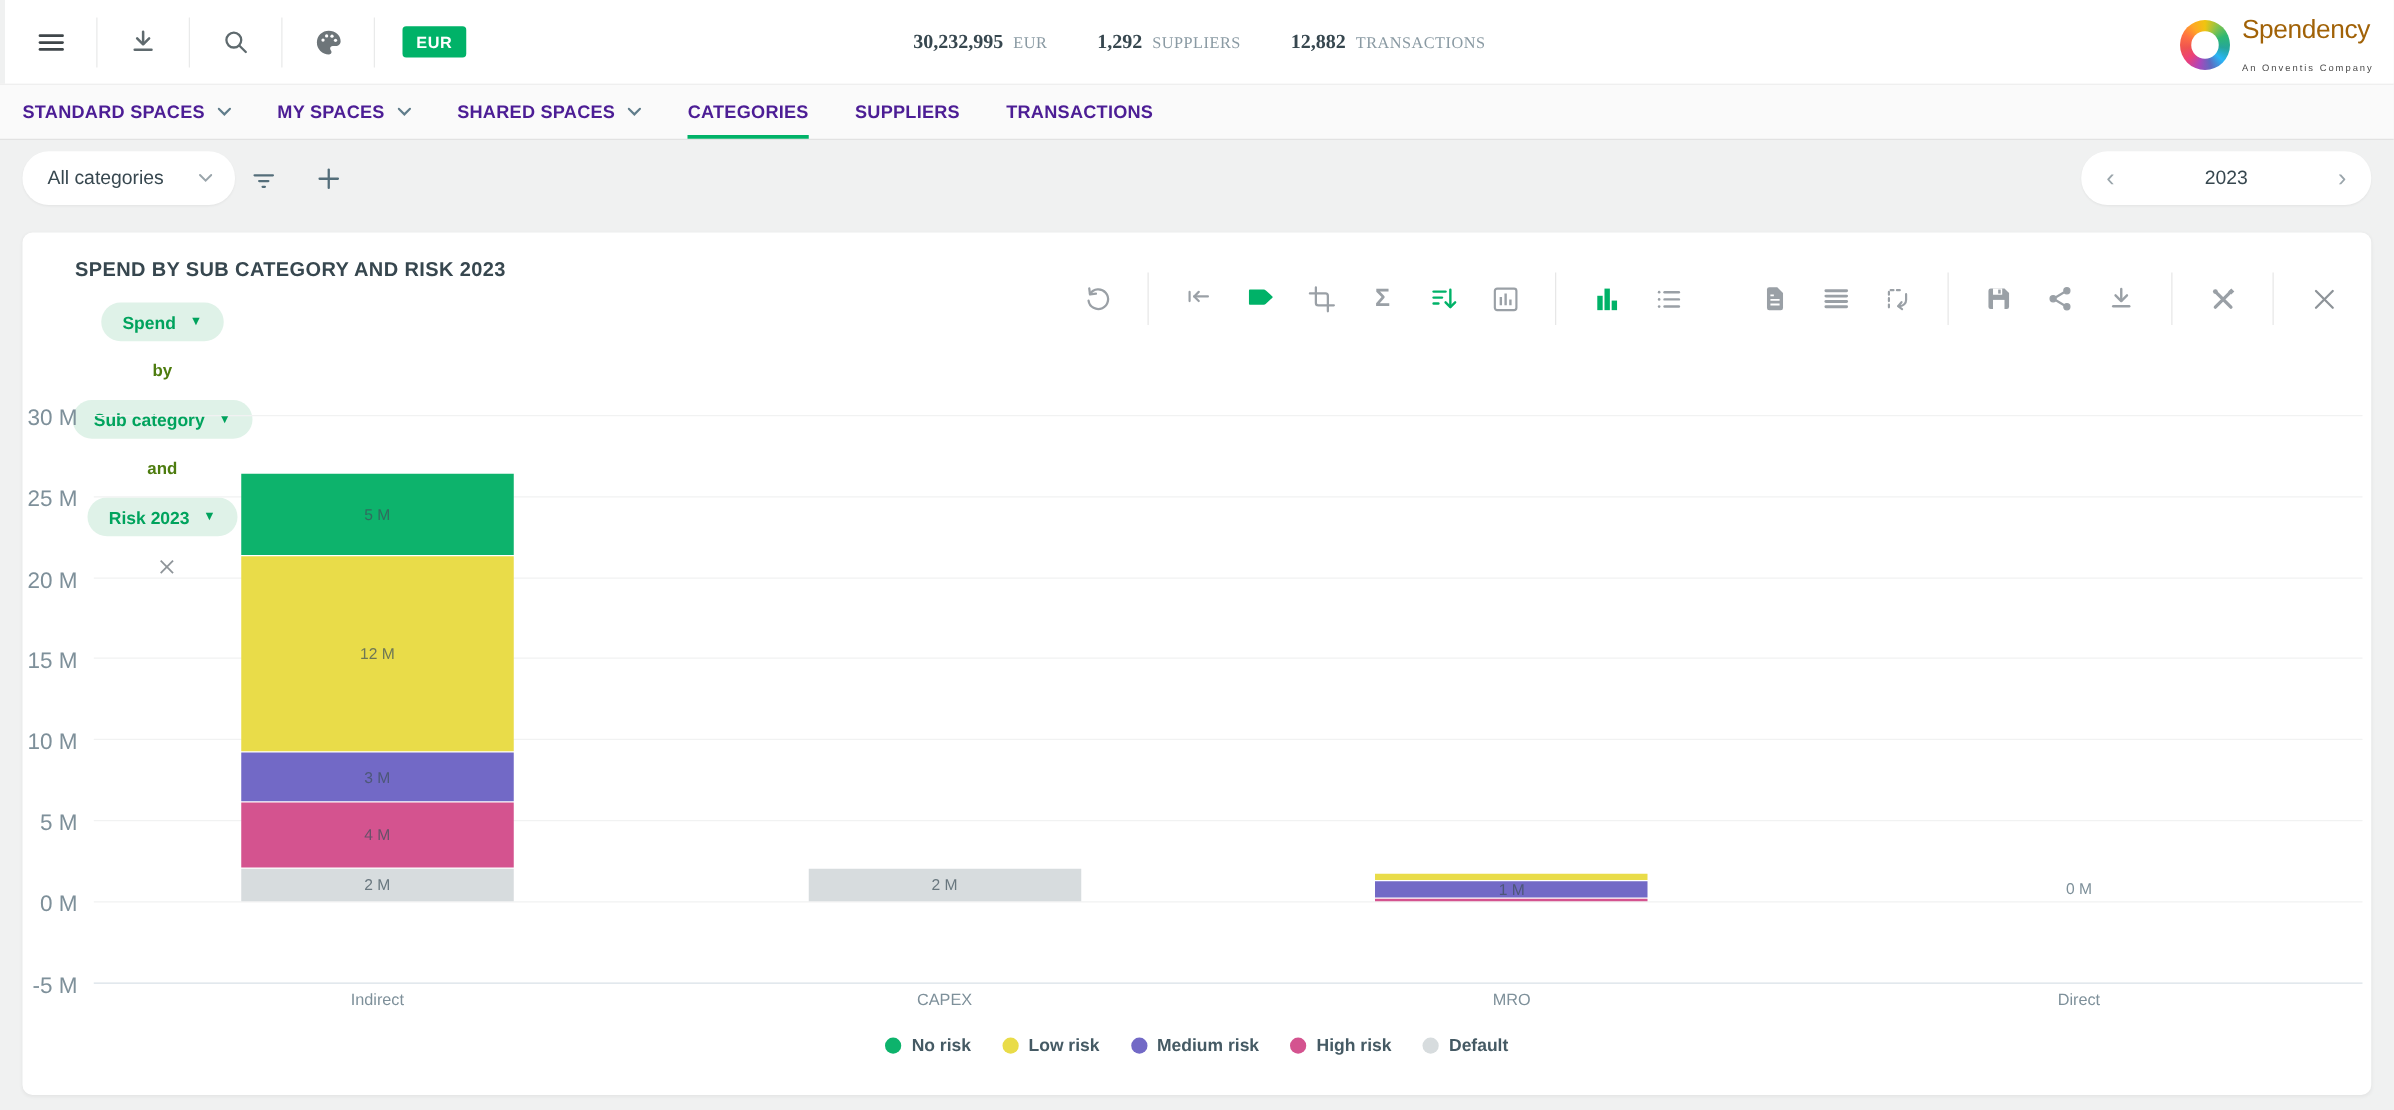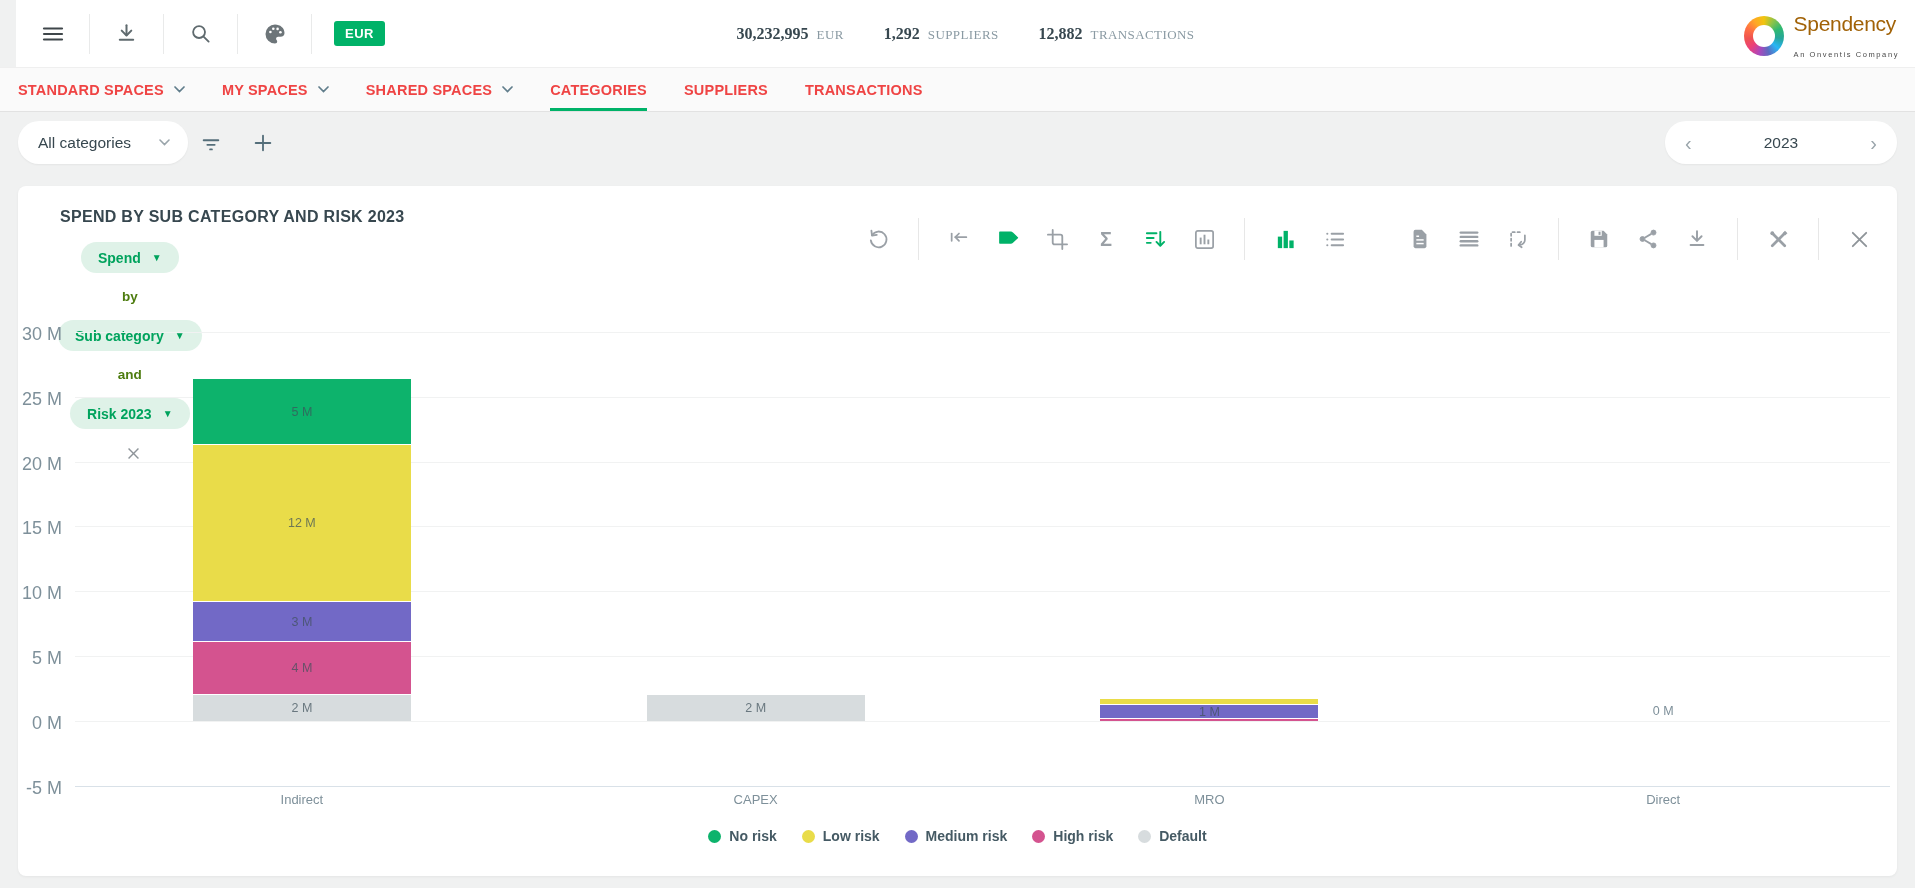--- a/index.html
+++ b/index.html
@@ -1,20 +1,20 @@
 <!DOCTYPE html>
 <html><head>
 <meta charset="utf-8">
 <style>
   * { margin:0; padding:0; box-sizing:border-box; }
   html,body { width:1915px; height:888px; overflow:hidden; background:#f0f1f1;
               font-family:"Liberation Sans", sans-serif; color:#37474f; }
 
   
-  .topbar { position:absolute; top:0; left:16px; right:0; height:67px; background:#fff; }
+  .topbar { position:absolute; top:0; left:4px; right:0; height:67px; background:#fff; }
   .topbar-left { position:absolute; left:0; top:0; height:67px; display:flex; align-items:center; }
   .icon-btn { width:73px; height:67px; display:flex; align-items:center; justify-content:center; cursor:pointer; }
   .vdiv { width:1px; height:40px; background:#e9eaea; }
   .eur-badge { margin-left:22px; background:#00b268; color:#fff; font-weight:700; font-size:13px;
                letter-spacing:.5px; padding:5px 11px; border-radius:3px; }
   .stats { position:absolute; left:50%; top:0; transform:translateX(-50%); height:67px;
            display:flex; align-items:center; gap:40px; white-space:nowrap;font-family:Liberation Serif, serif; }
   .stat { display:flex; align-items:baseline; gap:8px; }
   .stat .v { font-weight:700; font-size:16px; color:#37474f; }
   .stat .l { font-size:13px; color:#8a9aa3; letter-spacing:.4px; }
@@ -23,21 +23,21 @@
      background:conic-gradient(#f1c40f,#8bc34a,#2eb872,#26a69a,#29b6f6,#5c6bc0,#ab47bc,#ec407a,#ef5350,#ff7043,#ffa726,#f1c40f); position:relative; }
   .logo-ring::after { content:""; position:absolute; inset:9px; border-radius:50%; background:#fff; }
   .logo-text .name { font-size:21px; font-weight:400; color:#a16207; letter-spacing:-.3px; line-height:22px; }
   .logo-text .tag { font-size:7.5px; letter-spacing:1.6px; color:#4a4a4a; margin-top:15px; }
 
   
   .tabs { position:absolute; top:67px; left:0; right:0; height:45px; background:#fafafa;
           border-top:1px solid #efefef; border-bottom:1px solid #e2e2e2;
           display:flex; align-items:center; padding-left:18px; gap:37px; }
   .tab { height:100%; display:flex; align-items:center; gap:10px; font-size:14.5px; font-weight:700;
-         letter-spacing:.2px; color:#ef4444; position:relative; cursor:pointer; white-space:nowrap; }
+         letter-spacing:.2px; color:#4c1d95; position:relative; cursor:pointer; white-space:nowrap; }
   .tab.active::after { content:""; position:absolute; left:0; right:0; bottom:0; height:3px; background:#00b268; }
 
   
   .pill { background:#fff; border-radius:21px; height:43px; display:flex; align-items:center;
           box-shadow:0 1px 2px rgba(0,0,0,.05); }
   .cat-pill { position:absolute; top:121px; left:18px; padding:0 18px 0 20px; gap:28px; font-size:15.5px; cursor:pointer; }
   .filter-plus { position:absolute; top:121px; left:200px; height:43px; display:flex; align-items:center; gap:30px; }
   .year-pill { position:absolute; top:121px; right:18px; width:232px; justify-content:space-between; padding:0 20px; }
   .year-pill .yr { font-size:15.5px; color:#37474f; }
   .chev-txt { color:#9aa5ab; font-size:20px; line-height:1; cursor:pointer; }

